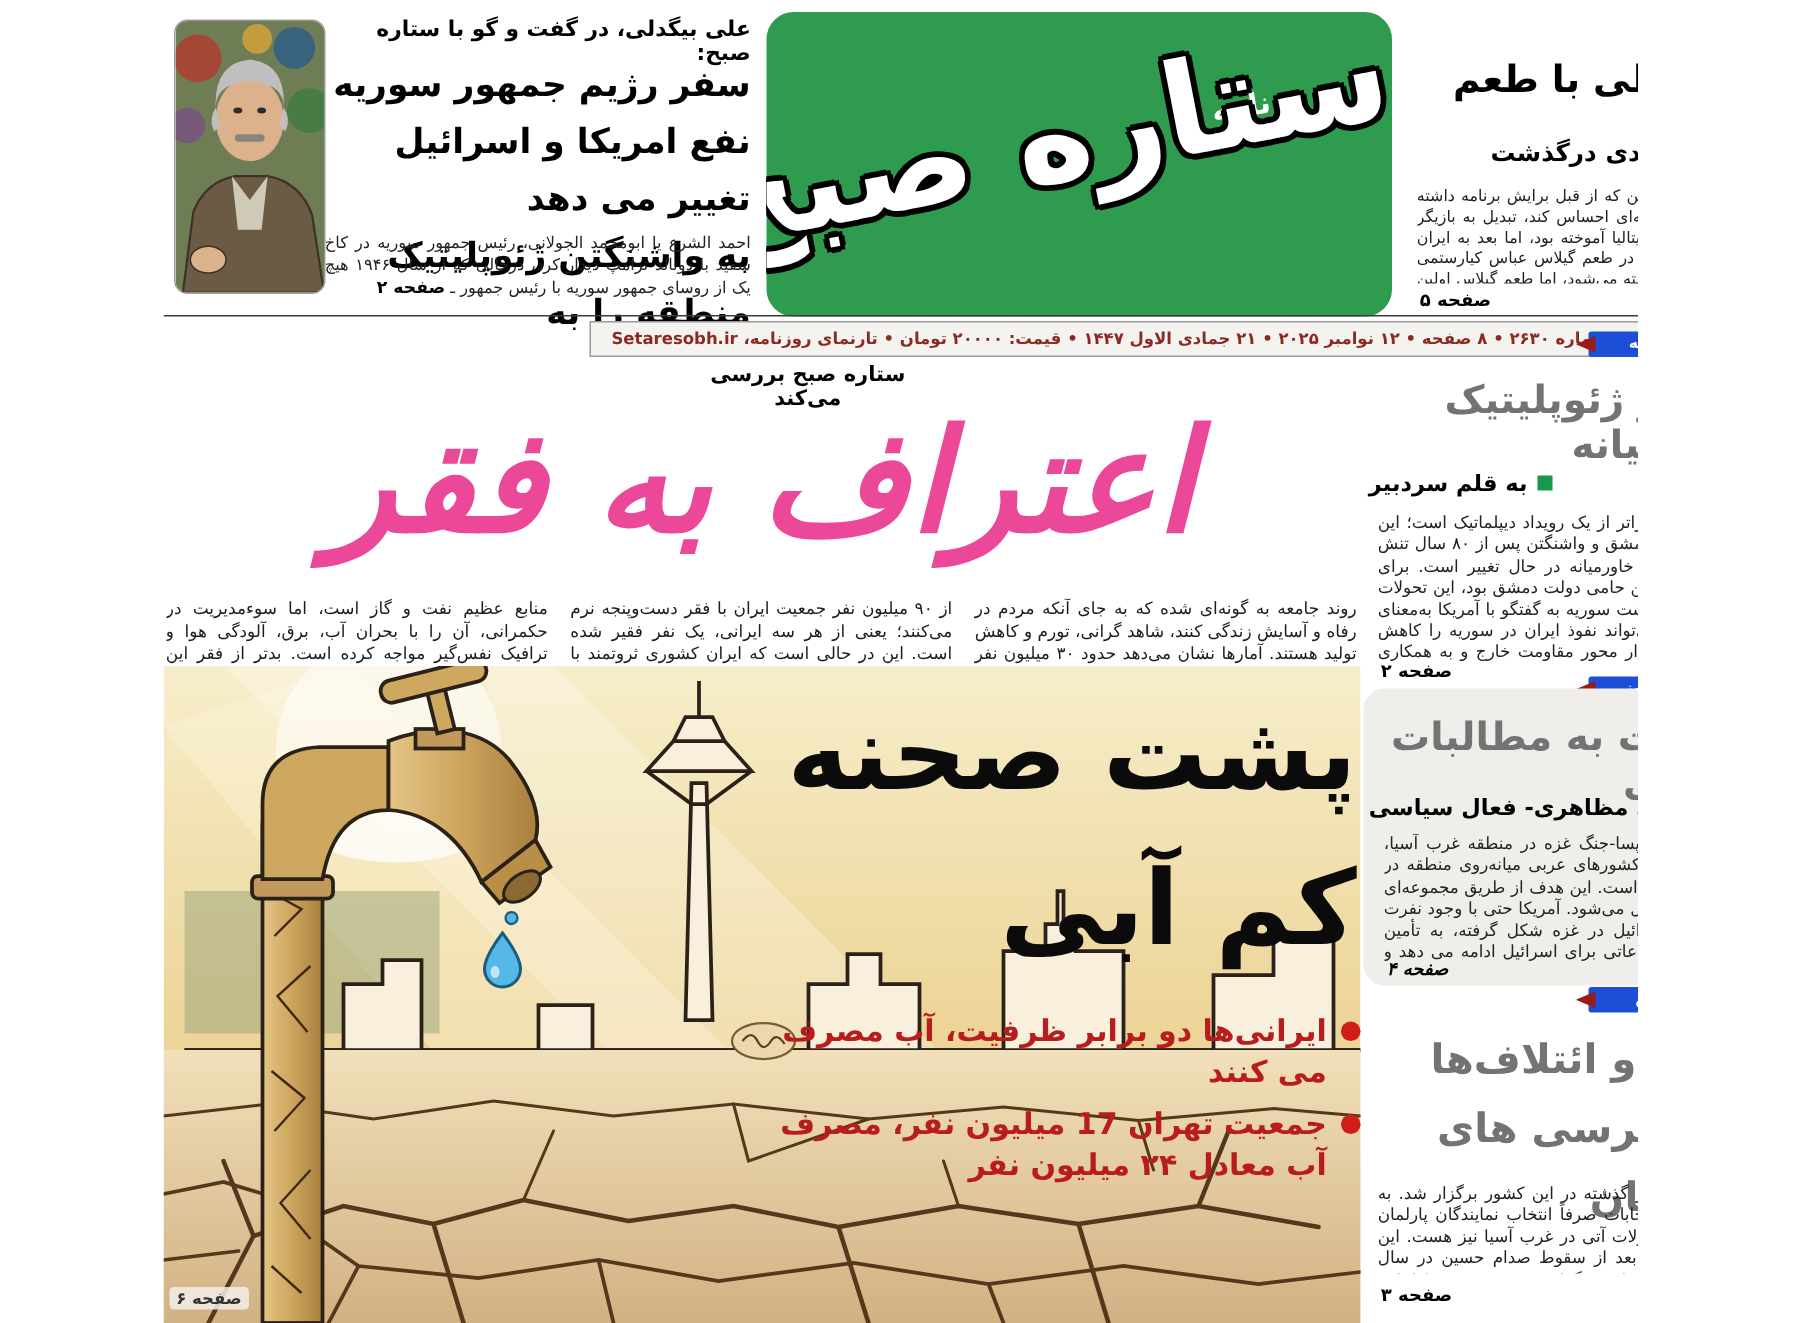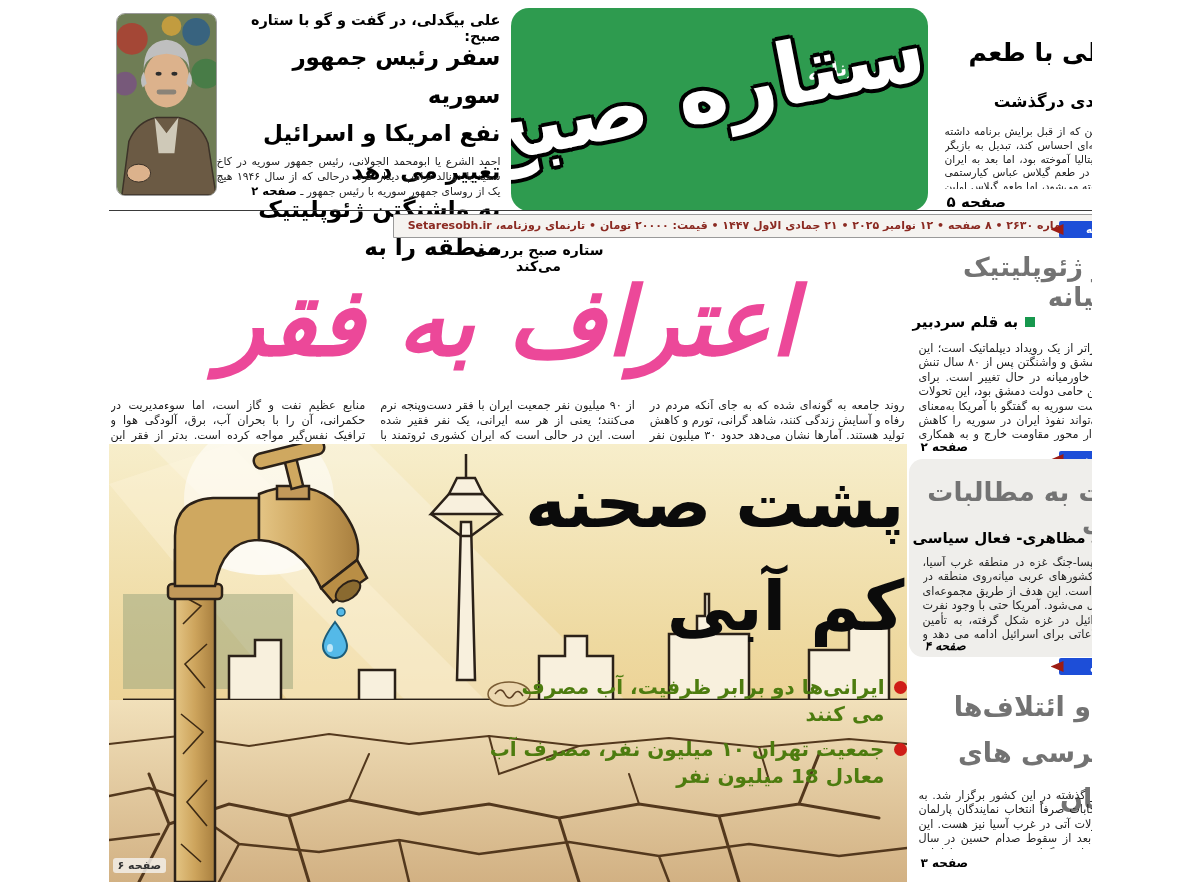--- a/index.html
+++ b/index.html
@@ -19,21 +19,21 @@
   
   .masthead { left:402px; top:8px; width:417px; height:203px; background:#2e9b4f; border-radius:18px; overflow:hidden; }
   .masthead-label { position:absolute; right:46px; top:48px; color:#fff; font-size:20px; font-weight:bold; transform:rotate(-9deg); }
   .masthead-title { position:absolute; left:0; right:0; top:30px; text-align:center; color:#fff; font-size:86px; font-weight:bold; transform:rotate(-11deg);
     text-shadow:-3px -3px 0 #000, 3px -3px 0 #000, -3px 3px 0 #000, 3px 3px 0 #000, 0 4px 0 #000, 4px 0 0 #000, -4px 0 0 #000, 0 -4px 0 #000; white-space:nowrap; }
 
   
   .tr-headline { left:832px; top:38px; width:256px; text-align:right; font-size:25px; font-weight:bold; color:#000; }
   .tr-subhead { left:832px; top:92px; width:256px; text-align:right; font-size:16.5px; font-weight:bold; color:#000; }
   .tr-body { left:836px; top:125px; width:252px; font-size:10.6px; line-height:13.8px; text-align:justify; color:#222; height:64px; overflow:hidden; }
-  .tr-page { left:838px; top:193px; font-size:15px; font-weight:bold; color:#000; }
+  .tr-page { left:838px; top:193px; font-size:12px; font-weight:bold; color:#000; }
   .tr-photo { left:1094px; top:12px; width:103px; height:189px; border:1px solid #777; overflow:hidden; }
 
   
   .head-rule { left:0; top:210px; width:1200px; height:0; border-top:1px solid #3a3a3a; }
   .dateline { left:284px; top:214px; width:916px; height:24px; background:#f5f3f0; border:1px solid #9a9a9a; border-radius:0 9px 9px 0; font-size:11px; line-height:21px; font-weight:bold; color:#8b2a22; text-align:center; overflow:hidden; white-space:nowrap; }
 
   
   .ribbon { position:absolute; width:100px; height:17px; background:#1d4ed8; color:#fff; font-size:10.5px; font-weight:bold; line-height:17px; text-align:center; border-radius:2px; }
   .ribbon::before, .ribbon::after { content:""; position:absolute; top:3px; width:13px; height:11px; background:#9c1c14; }
   .ribbon::before { right:-8px; clip-path:polygon(0 0,100% 50%,0 100%); }
@@ -43,21 +43,21 @@
   .ms-kicker { left:352px; top:242px; width:156px; text-align:center; font-size:14px; font-weight:bold; color:#000; }
   .ms-headline { left:0; top:247px; width:798px; height:152px; text-align:center; font-size:95px; font-weight:bold; color:#ec4899; white-space:nowrap; letter-spacing:-3px; line-height:150px; overflow:hidden;font-style:italic; }
   .ms-cols { left:2px; top:399px; width:794px; height:59px; column-count:3; column-gap:15px; direction:rtl; text-align:justify; font-size:11.3px; line-height:14.8px; color:#1c1c1c; overflow:hidden; }
 
   
   .cartoon-svg { left:0; top:444px; width:798px; height:438px; }
   .ct-title { left:398px; top:452px; width:398px; text-align:right; font-weight:bold; color:#0b0b0b; font-size:69px; line-height:103px; letter-spacing:-2px; }
   .ct-title span { display:block; }
   .ct-title .l2 { padding-left:16px; }
   .ct-bullets { left:378px; top:674px; width:420px; }
-  .ct-bullet { display:flex; direction:rtl; align-items:flex-start; gap:9px; font-size:20px; line-height:27px; font-weight:bold; color:#4d7c0f; margin-bottom:8px; }
+  .ct-bullet { display:flex; direction:rtl; align-items:flex-start; gap:9px; font-size:20px; line-height:27px; font-weight:bold; color:#b91c1c; margin-bottom:8px; }
   .ct-dot { width:13px; height:13px; border-radius:50%; background:#cf1d17; flex:0 0 13px; margin-top:7px; }
   .ct-page { left:4px; top:858px; font-size:11px; font-weight:bold; color:#333; background:rgba(242,239,233,.85); padding:1px 5px; border-radius:3px; }
 
   
   .rc-h { width:392px; left:804px; text-align:center; font-weight:bold; color:#737373; font-size:26px; letter-spacing:-.5px; }
   .rc-byline { width:392px; left:804px; display:flex; direction:rtl; justify-content:flex-end; align-items:center; gap:7px; font-size:15px; font-weight:bold; color:#000; }
   .rc-sq { width:10px; height:10px; background:#17984e; flex:0 0 10px; }
   .rc-body { font-size:11.2px; line-height:14.4px; text-align:justify; color:#222; overflow:hidden; }
   .rc-page { font-size:12px; font-weight:bold; color:#000; }
 
@@ -104,21 +104,21 @@
       <path d="M27 58 Q22 66 26 74 L30 70 Z" fill="#bfbfbf"></path>
       <path d="M73 58 Q78 66 74 74 L70 70 Z" fill="#bfbfbf"></path>
       <rect x="40" y="76" width="20" height="5" rx="2.5" fill="#8a8378"></rect>
       <ellipse cx="42" cy="60" rx="3" ry="2" fill="#2d2d2d"></ellipse>
       <ellipse cx="58" cy="60" rx="3" ry="2" fill="#2d2d2d"></ellipse>
       <ellipse cx="22" cy="160" rx="12" ry="9" fill="#dcb28c" stroke="#3c3228" stroke-width="1"></ellipse>
     </svg>
   </div>
   <div class="abs tl-kicker">علی بیگدلی، در گفت و گو با ستاره صبح:</div>
   <div class="abs tl-headline">
-    <span>سفر رئیس جمهور سوریه</span>
+    <span>سفر رژیم جمهور سوریه</span>
     <span>نفع امریکا و اسرائیل تغییر می دهد</span>
     <span>به واشنگتن ژئوپلیتیک منطقه را به</span>
   </div>
   <div class="abs tl-lead">
     <span>احمد الشرع یا ابومحمد الجولانی، رئیس جمهور سوریه در کاخ سفید با دونالد ترامپ دیدار کرد، درحالی که از سال ۱۹۴۶ هیچ یک از روسای جمهور سوریه با رئیس جمهور ـ </span>
     <b>صفحه ۲</b>
   </div>
 
   <div class="abs masthead">
     <div class="masthead-label">روزنامه</div>
@@ -243,21 +243,21 @@
     <span>پشت صحنه</span>
     <span class="l2">کم آبی</span>
   </div>
   <div class="abs ct-bullets">
     <div class="ct-bullet">
       <span class="ct-dot"></span>
       <span>ایرانی‌ها دو برابر ظرفیت، آب مصرف می کنند</span>
     </div>
     <div class="ct-bullet">
       <span class="ct-dot"></span>
-      <span>جمعیت تهران ۱۰ میلیون نفر، مصرف آب معادل 18 میلیون نفر</span>
+      <span>جمعیت تهران 17 میلیون نفر، مصرف آب معادل ۲۴ میلیون نفر</span>
     </div>
   </div>
   <div class="abs ct-page">صفحه ۶</div>
 
   <div class="abs rc-h rc1-h">ایران و تغییر ژئوپلیتیک خاورمیانه</div>
   <div class="abs rc-byline rc1-byline">
     <span class="rc-sq"></span>
     <span>به قلم سردبیر</span>
   </div>
   <div class="abs rc-body rc1-body">سفر رئیس‌جمهور سوریه به ایالات متحده، فراتر از یک رویداد دیپلماتیک است؛ این دیدار نخستین تماس رسمی سطح بالا میان دمشق و واشنگتن پس از ۸۰ سال تنش محسوب می‌شود و نشان می‌دهد ژئوپلیتیک خاورمیانه در حال تغییر است. برای ایران، که در طول جنگ داخلی سوریه مهم‌ترین حامی دولت دمشق بود، این تحولات برای ایران پیام معنادار دارد. از یک سو، بازگشت سوریه به گفتگو با آمریکا به‌معنای خروج از انزوای سیاسی است؛ امری که می‌تواند نفوذ ایران در سوریه را کاهش دهد. ایالات متحده می‌کوشد دمشق را از مدار محور مقاومت خارج و به همکاری منطقه‌ای محدود کند. اگر این روند موفق باشد موازنه قدرت تغییر خواهد کرد و جایگاه ایران...</div>

